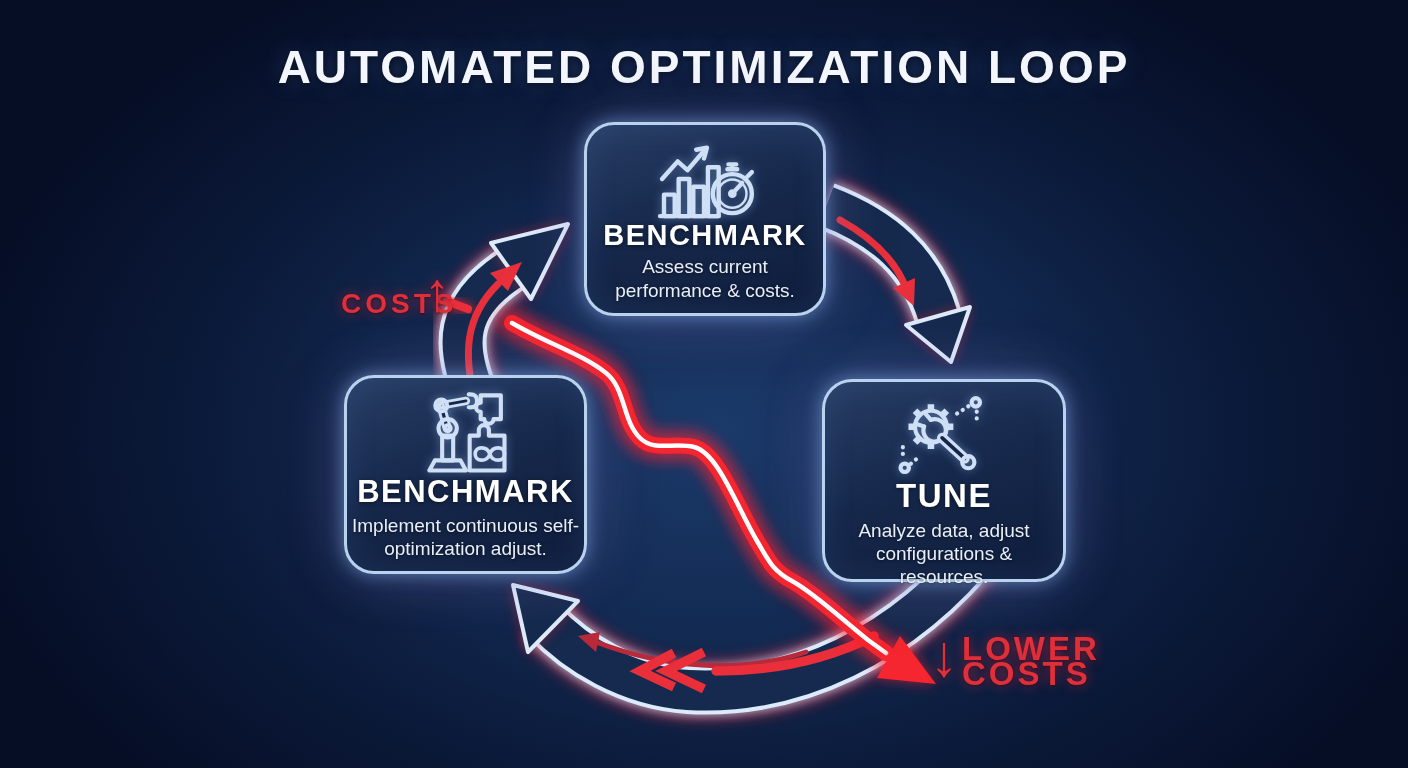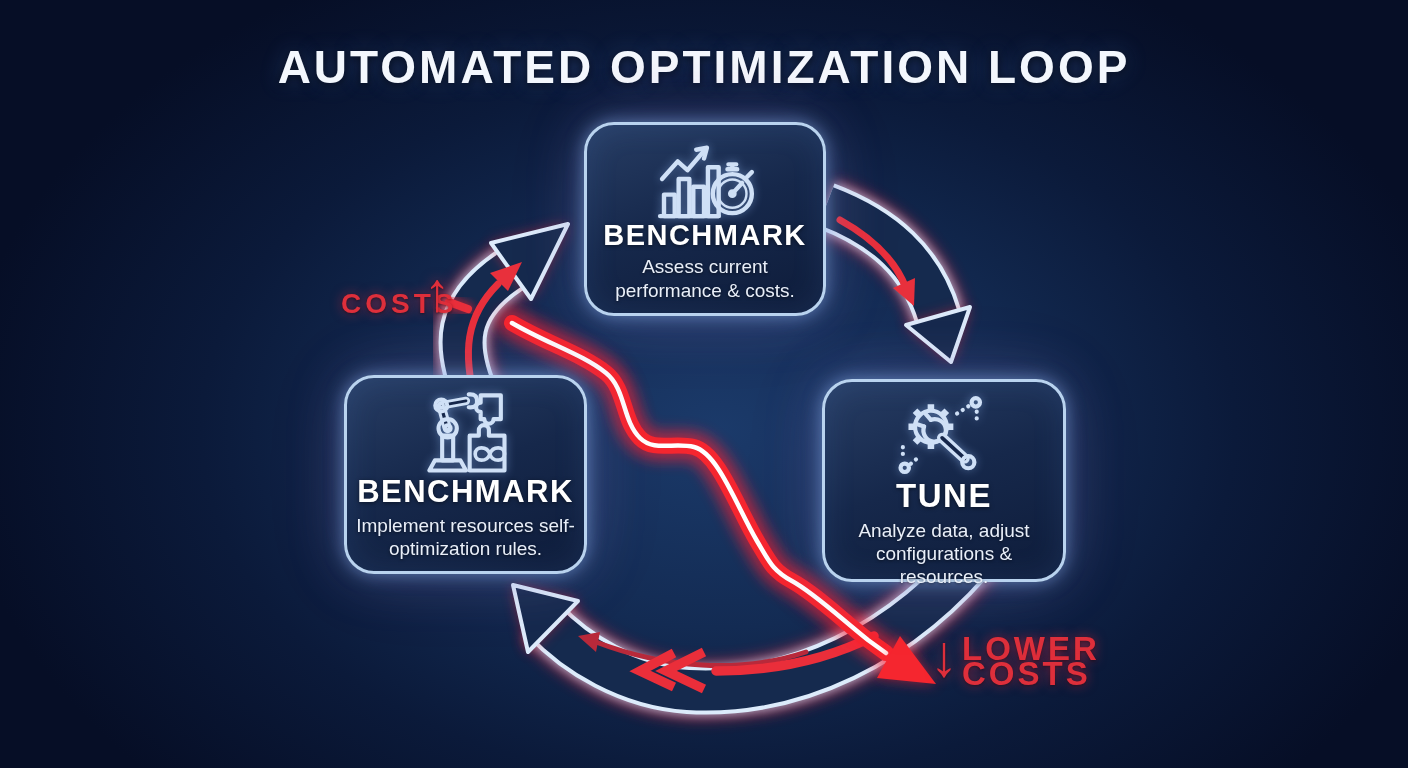--- a/index.html
+++ b/index.html
@@ -183,21 +183,21 @@
         <circle cx="32" cy="44" r="3.2"></circle>
         <circle cx="25" cy="19" r="6.5"></circle>
         <circle cx="25" cy="19" r="1.8"></circle>
         <path d="M55 7 q10 -1 9 9 M55 21 q10 1 9 -8"></path>
         <path d="M68 8 H90 V34 H82 a5 5 0 1 1 -10 0 H68 V26 a5 5 0 1 1 0 -10 Z"></path>
         <path d="M56 52 H66 V46 a5.5 5.5 0 1 1 11 0 V52 H94 V90 H56 Z"></path>
         <path d="M62 72 C62 63 75 63 78 72 C81 81 94 81 94 72 C94 63 81 63 78 72 C75 81 62 81 62 72 Z" stroke-width="4"></path>
       </g>
     </svg>
     <div class="node-title">BENCHMARK</div>
-    <div class="node-desc">Implement resources self-optimization rules.</div>
+    <div class="node-desc">Implement continuous self-optimization adjust.</div>
   </div>
 
   <div class="cost-label costs-up">COSTS</div>
   <div class="cost-label costs-up-arrow">↑</div>
   <div class="cost-label lower-costs">
     <div>LOWER</div>
     <div>COSTS</div>
   </div>
   <div class="cost-label lower-costs-arrow">↓</div>
 

